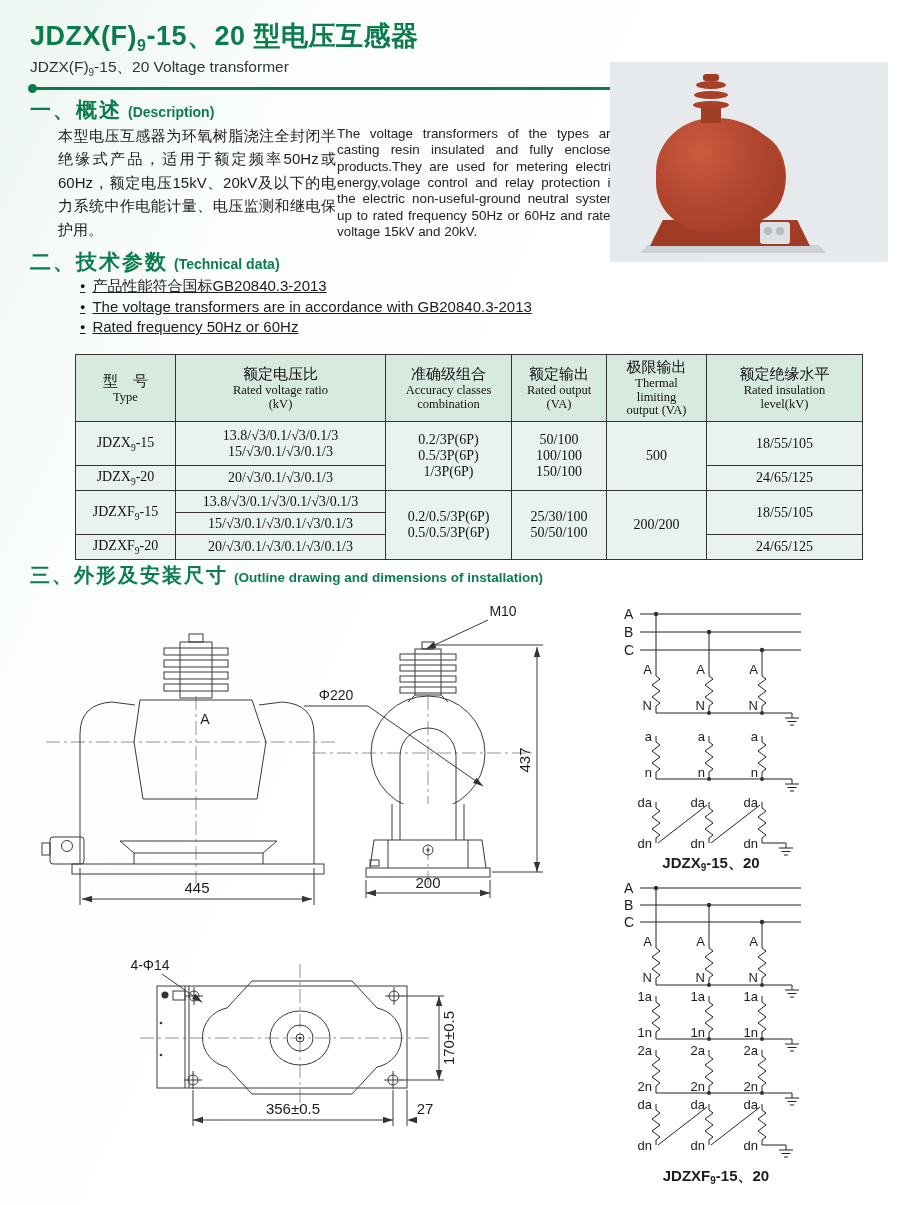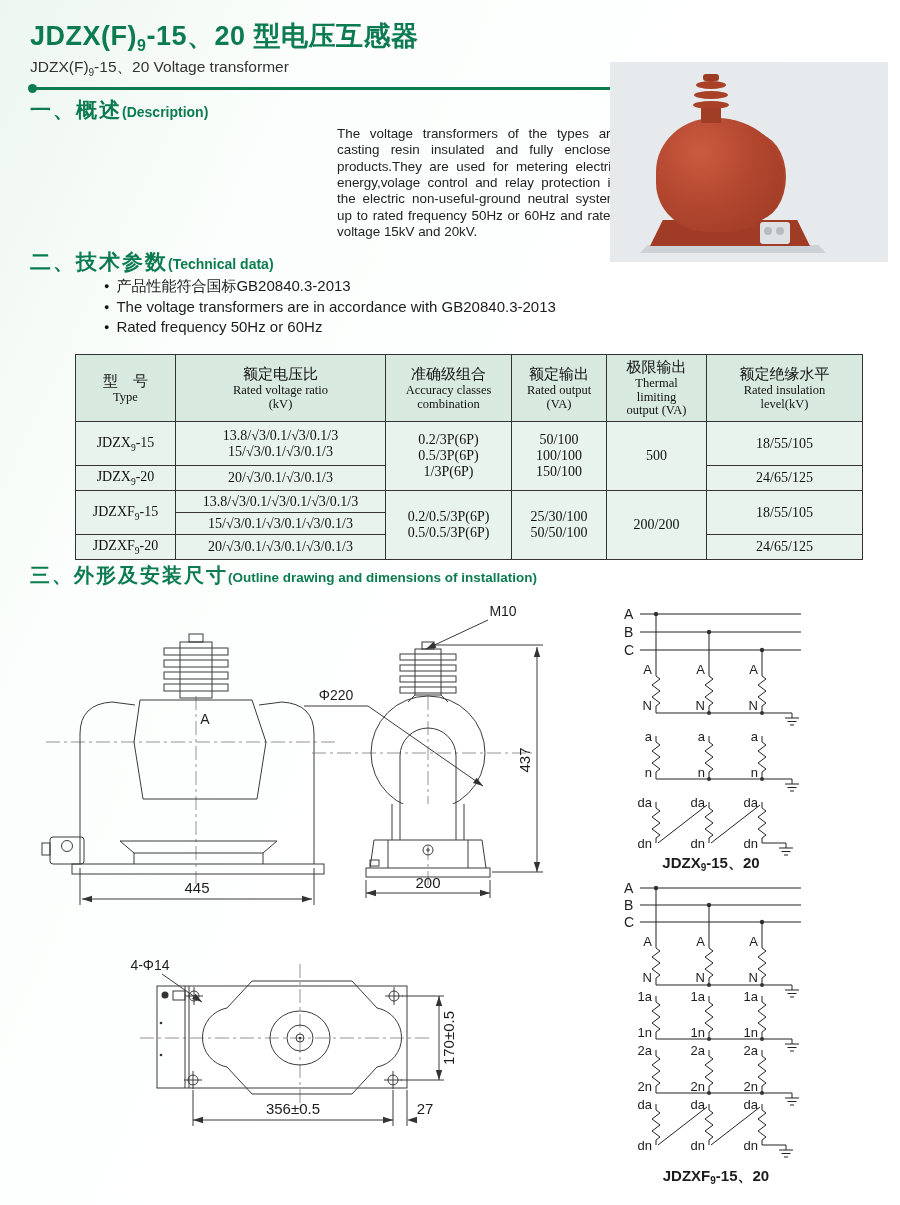--- a/index.html
+++ b/index.html
@@ -10,21 +10,21 @@
   
   .title{left:30px;top:18px;font-size:27px;font-weight:bold;color:#0c7c50;letter-spacing:.5px;}
   .title sub{font-size:16px;}
   .subtitle{left:30px;top:57px;font-size:15.5px;color:#333;}
   .subtitle sub{font-size:10px;}
   .rule{left:30px;top:87px;width:592px;height:3px;background:#0c7c50;border-radius:2px;}
   .rule .dot{position:absolute;left:-2px;top:-3px;width:9px;height:9px;border-radius:50%;background:#0c7c50;}
   
   .sec-h{color:#0c7c50;font-weight:bold;white-space:nowrap;}
   .sec-h .zh{font-size:21px;letter-spacing:2px;}
-  .sec-h .en{font-size:14px;}
+  .sec-h .en{font-size:14px;margin-left:6px;}
   .sec-h3 .zh{font-size:20px;margin-top:28px;}
   .sec-h3 .en{font-size:13.5px;}
   
   .desc-zh{left:58px;top:124px;width:278px;font-size:15px;line-height:1.56;text-align:justify;color:#1c1c1c;}
   .desc-en{left:337px;top:126px;width:281px;font-size:13.4px;line-height:1.22;text-align:justify;color:#222;}
   
   .photo{left:610px;top:62px;width:278px;height:200px;background:#e7eaec;}
   .photo div{position:absolute;}
   .p-cap{left:93px;top:12px;width:16px;height:7px;background:#9c3a24;border-radius:3px;}
   .p-fin1{left:86px;top:19px;width:30px;height:8px;background:#a84128;border-radius:50%;}
@@ -37,21 +37,21 @@
           border-radius:46% 54% 46% 42% / 48% 52% 50% 44%;
           background:radial-gradient(circle at 35% 30%,#ca5c3e 0%,#b34730 45%,#9c3a22 100%);}
   .p-base{left:40px;top:158px;width:160px;height:26px;background:#a03c25;
           clip-path:polygon(8% 0,92% 0,100% 100%,0 100%);}
   .p-plate{left:30px;top:183px;width:186px;height:8px;background:#ccd2d6;
            clip-path:polygon(4% 0,96% 0,100% 100%,0 100%);}
   .p-term{left:150px;top:160px;width:30px;height:22px;background:#dde1e4;border-radius:3px;}
   .p-term i{position:absolute;top:5px;width:8px;height:8px;border-radius:50%;background:#b8bcbf;}
   .p-term i.t1{left:4px;} .p-term i.t2{left:16px;}
   
-  .bullets{left:104px;top:276px;font-size:15px;color:#1c1c1c;}
+  .bullets{left:80px;top:276px;font-size:15px;color:#1c1c1c;text-decoration:underline;}
   .bullets .b{line-height:19.5px;}
   .bullets .b::before{content:"●";font-size:9px;vertical-align:2px;margin-right:7px;color:#111;}
   
   .tbl{left:75px;top:354px;}
   table{border-collapse:collapse;background:#e9f3ee;font-family:"Liberation Serif",serif;color:#111;}
   th,td{border:1.3px solid #333;text-align:center;padding:0 2px;font-weight:normal;}
   thead th{background:#d8eae0;height:66px;}
   .hz{font-size:15px;} .he{font-size:12.5px;line-height:1.1;}
   td{font-size:14px;} td sub{font-size:9.5px;}
   tr.r1{height:44px;margin-top:40px;} tr.r2{height:25px;} tr.r3a{height:22px;} tr.r3b{height:22px;} tr.r4{height:25px;}
@@ -85,20 +85,21 @@
 
   <div class="abs title"><span>JDZX(F)</span><sub>9</sub><span>-15、20 型电压互感器</span></div>
   <div class="abs subtitle"><span>JDZX(F)</span><sub>9</sub><span>-15、20 Voltage transformer</span></div>
   <div class="abs rule">
       <span class="dot"></span>
     </div>
 
   <div class="abs sec-h" style="left:30px;top:96px">
     <span class="zh"><span>一、</span><span>概述</span></span><span class="en">(Description)</span>
   </div>
+  <div class="abs desc-zh">本型电压互感器为环氧树脂浇注全封闭半绝缘式产品，适用于额定频率50Hz或60Hz，额定电压15kV、20kV及以下的电力系统中作电能计量、电压监测和继电保护用。</div>
   <div class="abs desc-en">The voltage transformers of the types are casting resin insulated and fully enclosed products.They are used for metering electric energy,volage control and relay protection in the electric non-useful-ground neutral system up to rated frequency 50Hz or 60Hz and rated voltage 15kV and 20kV.</div>
 
   <div class="abs photo">
     <div class="p-plate"></div>
     <div class="p-base"></div>
     <div class="p-hump"></div>
     <div class="p-body"></div>
     <div class="p-neck"></div>
     <div class="p-fin3"></div>
     <div class="p-fin2"></div>

